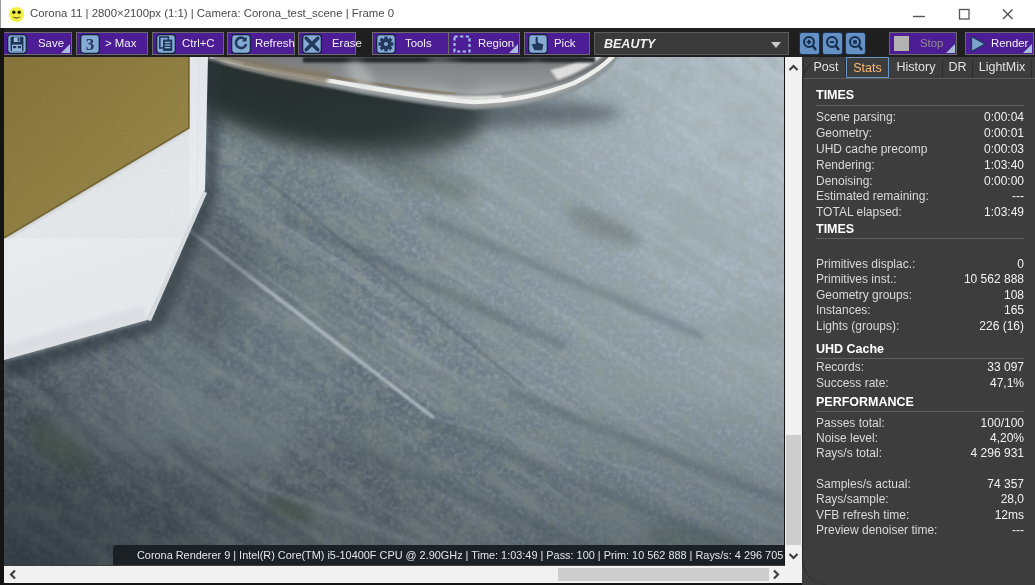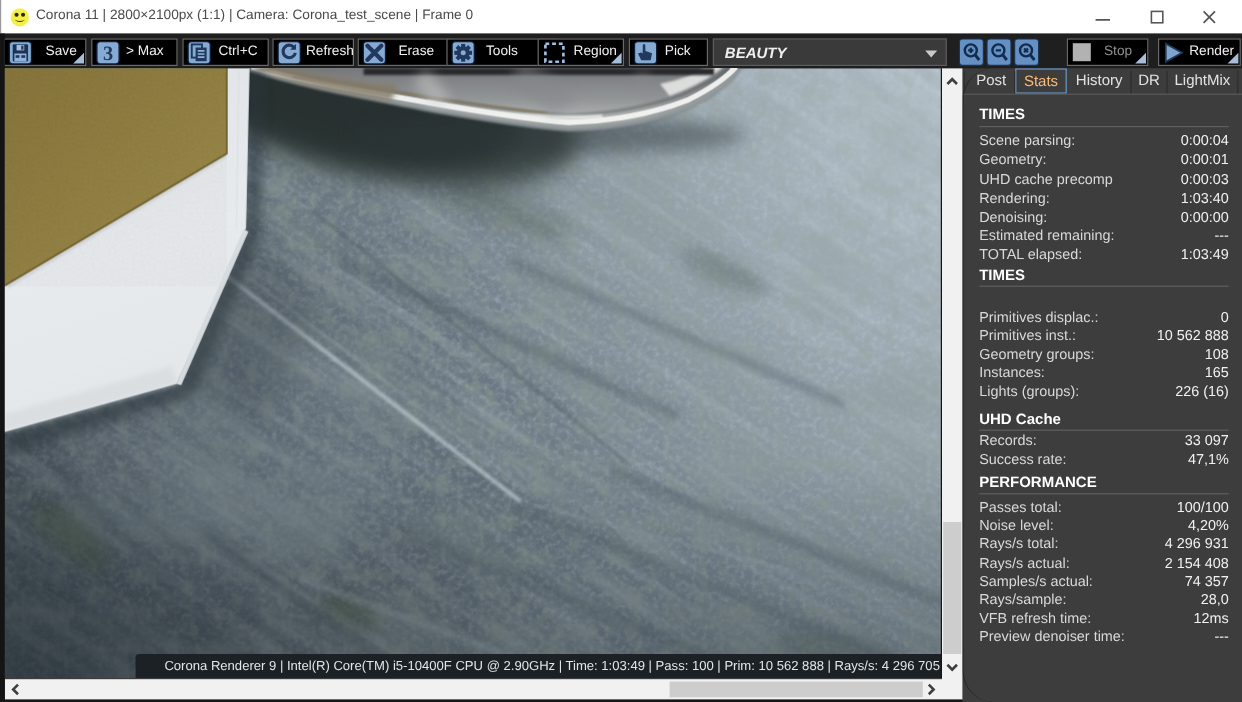--- a/index.html
+++ b/index.html
@@ -6,21 +6,21 @@
   html,body { width:1035px; height:585px; overflow:hidden; }
   body { font-family:"Liberation Sans", sans-serif; position:relative; background:#3d3d3d; }
   .abs { position:absolute; }
 
   
   #titlebar { left:0; top:0; width:1035px; height:28px; background:#ffffff; border-left:1px solid #9b9b9b; }
   #title-text { left:30px; top:7px; font-size:11.4px; color:#4a4a4a; white-space:nowrap; }
 
   
   #toolbar { left:0; top:28px; width:1035px; height:29px; background:#1f1f1f; }
-  .tbtn { position:absolute; top:31.5px; height:23px; background:#000000; border:1px solid #6a6a6a; color:#f0f0f0; font-size:12px; }
+  .tbtn { position:absolute; top:31.5px; height:23px; background:#4c1d95; border:1px solid #6a6a6a; color:#f0f0f0; font-size:12px; }
   .tbtn .lbl { position:absolute; top:4.5px; white-space:nowrap; font-size:11.4px; }
   .corner { position:absolute; right:1px; bottom:1px; width:0; height:0; border-left:9px solid transparent; border-bottom:9px solid #a8bdd8; }
 
   
   #imgarea { left:4px; top:57px; width:781px; height:508px; background:#6e7b85; overflow:hidden; }
   #leftborder { left:0; top:28px; width:4px; height:557px; background:#141414; }
   #imgright { left:784px; top:57px; width:1px; height:508px; background:#141414; }
 
   #statusbar { left:113px; top:545px; width:672px; height:20px; background:#1c2126; border-radius:3px 0 0 0; color:#e2e6e9; font-size:10.9px; line-height:20px; text-align:center; letter-spacing:0px; padding-left:24px; white-space:nowrap; }
 
@@ -97,21 +97,21 @@
 
 <div class="tbtn abs" style="left:227px; width:68px;">
   <svg style="position:absolute;left:3px;top:1.5px;" width="20" height="20" viewBox="0 0 20 20">
     <rect x="0.7" y="0.7" width="18.6" height="18.6" rx="3" fill="#85abd4" stroke="#0f1f38" stroke-width="1.2"></rect>
     <path d="M 14.6 6.2 A 5.2 5.2 0 1 0 15.2 10" fill="none" stroke="#22385c" stroke-width="2.6"></path>
     <path d="M 15.6 2.6 L 15.6 7.4 L 10.8 7.4 Z" fill="#22385c"></path>
   </svg>
   <div class="lbl" style="left:27px;">Refresh</div>
 </div>
 
-<div class="tbtn abs" style="left:298px; width:78px;">
+<div class="tbtn abs" style="left:298px; width:58px;">
   <svg style="position:absolute;left:3px;top:1.5px;" width="20" height="20" viewBox="0 0 20 20">
     <rect x="0.7" y="0.7" width="18.6" height="18.6" rx="3" fill="#85abd4" stroke="#0f1f38" stroke-width="1.2"></rect>
     <path d="M4.2 4.2 L15.8 15.8 M15.8 4.2 L4.2 15.8" stroke="#22385c" stroke-width="3.6" stroke-linecap="round"></path>
   </svg>
   <div class="lbl" style="left:33px;">Erase</div>
 </div>
 
 <div class="tbtn abs" style="left:372px; width:91px;">
   <svg style="position:absolute;left:3px;top:1.5px;" width="20" height="20" viewBox="0 0 20 20">
     <rect x="0.7" y="0.7" width="18.6" height="18.6" rx="3" fill="#85abd4" stroke="#0f1f38" stroke-width="1.2"></rect>
@@ -393,18 +393,17 @@
   <div class="sect" style="top:284.5px;">UHD Cache</div>
   <div class="sline" style="top:300.5px;"></div>
   <div class="row" style="top:302.5px;">Records:<span class="v">33 097</span></div>
   <div class="row" style="top:318.5px;">Success rate:<span class="v">47,1%</span></div>
 
   <div class="sect" style="top:338px;">PERFORMANCE</div>
   <div class="sline" style="top:354px;"></div>
   <div class="row" style="top:358.5px;">Passes total:<span class="v">100/100</span></div>
   <div class="row" style="top:374px;">Noise level:<span class="v">4,20%</span></div>
   <div class="row" style="top:389px;">Rays/s total:<span class="v">4 296 931</span></div>
-  <div class="row" style="top:404.5px;">Rays/s actual:<span class="v">2 154 408</span></div>
   <div class="row" style="top:420px;">Samples/s actual:<span class="v">74 357</span></div>
   <div class="row" style="top:435px;">Rays/sample:<span class="v">28,0</span></div>
   <div class="row" style="top:450.5px;">VFB refresh time:<span class="v">12ms</span></div>
   <div class="row" style="top:466px;">Preview denoiser time:<span class="v">---</span></div>
 </div>
 
 </body></html>

